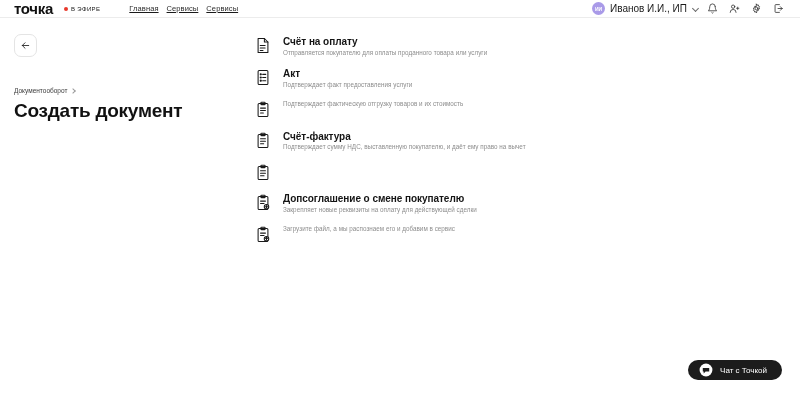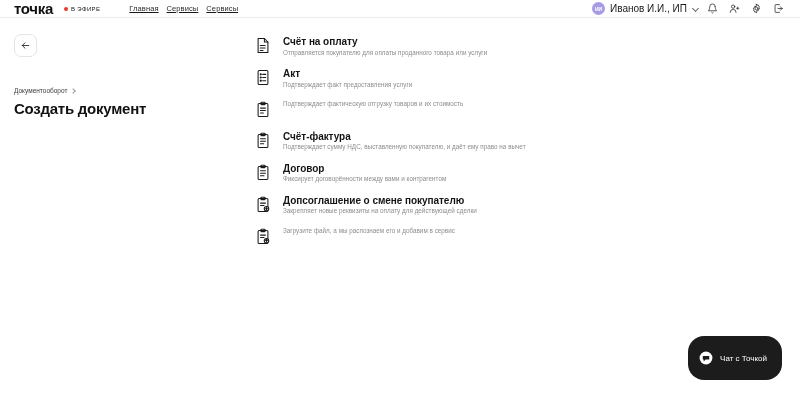--- a/index.html
+++ b/index.html
@@ -106,21 +106,21 @@
     width: 5px; height: 5px; position: relative;
   }
   .breadcrumb-arrow::after {
     content: ""; position: absolute; left: 0px; top: 0.5px;
     width: 3px; height: 3px;
     border-right: 0.8px solid #9a9a9a; border-top: 0.8px solid #9a9a9a;
     transform: rotate(45deg);
   }
   .page-title {
     margin-top: 6px;
-    font-size: 15px; font-weight: 700; color: #111;
+    font-size: 19px; font-weight: 700; color: #111;
     letter-spacing: -0.25px;
   }
 
   
   .doc-list {
     padding-top: 14px;
     flex: 1;
   }
   .doc-item {
     display: flex; align-items: flex-start; gap: 13px;
@@ -139,21 +139,21 @@
     font-size: 10px; font-weight: 600; color: #141414; letter-spacing: -0.05px;
   }
   .doc-sub {
     font-size: 6.3px; color: #8d8d8d; letter-spacing: 0.02px;
   }
 
   
   .chat-btn {
     position: absolute;
     right: 18px; bottom: 17px;
-    height: 44px;
+    height: 20px;
     background: #1c1c1c;
     border-radius: 16px;
     display: flex; align-items: center; gap: 7px;
     padding: 0 15px 0 11px;
     cursor: pointer;
   }
   .chat-label { font-size: 8px; color: #fff; }
   .chat-bubble { width: 14px; height: 14px; }
 </style>
 </head>
@@ -315,24 +315,20 @@
 
     <div class="doc-item">
       <span class="doc-icon">
         <svg width="14" height="17" viewBox="0 0 20 24" fill="none" stroke="#1a1a1a" stroke-width="1.5" stroke-linecap="round" stroke-linejoin="round">
           <rect x="3" y="3.5" width="14" height="18.5" rx="1.5"></rect>
           <rect x="7" y="1.5" width="6" height="3.5" rx="1"></rect>
           <path d="M6.5 9.5h7"></path>
             <path d="M6.5 13h7"></path>
             <path d="M6.5 16.5h5"></path>
         </svg>
-      </span>
-      <span class="doc-texts">
-        <span class="doc-title">Договор</span>
-        <span class="doc-sub">Фиксирует договорённости между вами и контрагентом</span>
       </span>
     </div>
 
     <div class="doc-item">
       <span class="doc-icon">
         <svg width="14" height="17" viewBox="0 0 20 24" fill="none" stroke="#1a1a1a" stroke-width="1.5" stroke-linecap="round" stroke-linejoin="round">
           <rect x="3" y="3.5" width="14" height="18.5" rx="1.5"></rect>
           <rect x="7" y="1.5" width="6" height="3.5" rx="1"></rect>
           <path d="M6.5 10h7"></path>
             <path d="M6.5 13.5h5"></path>

